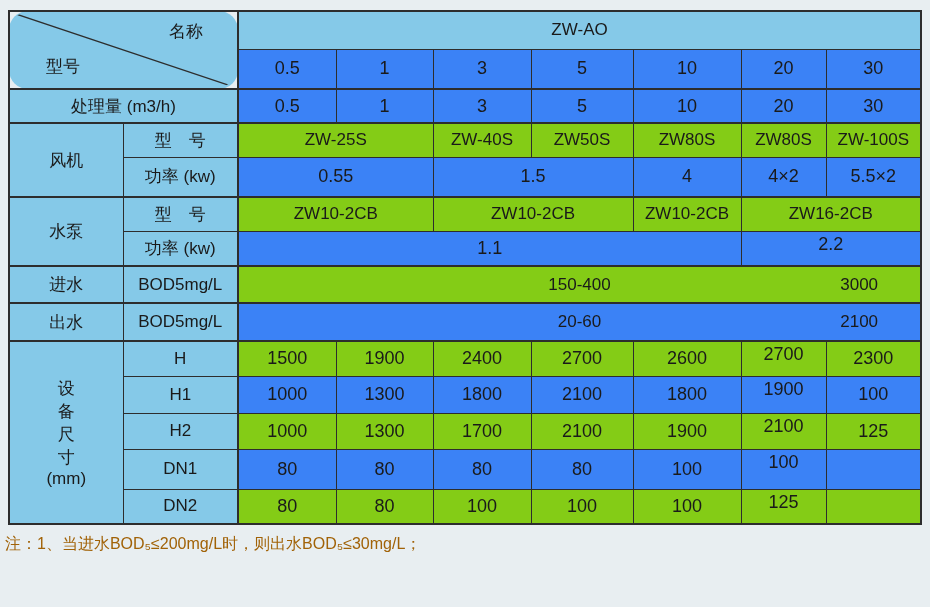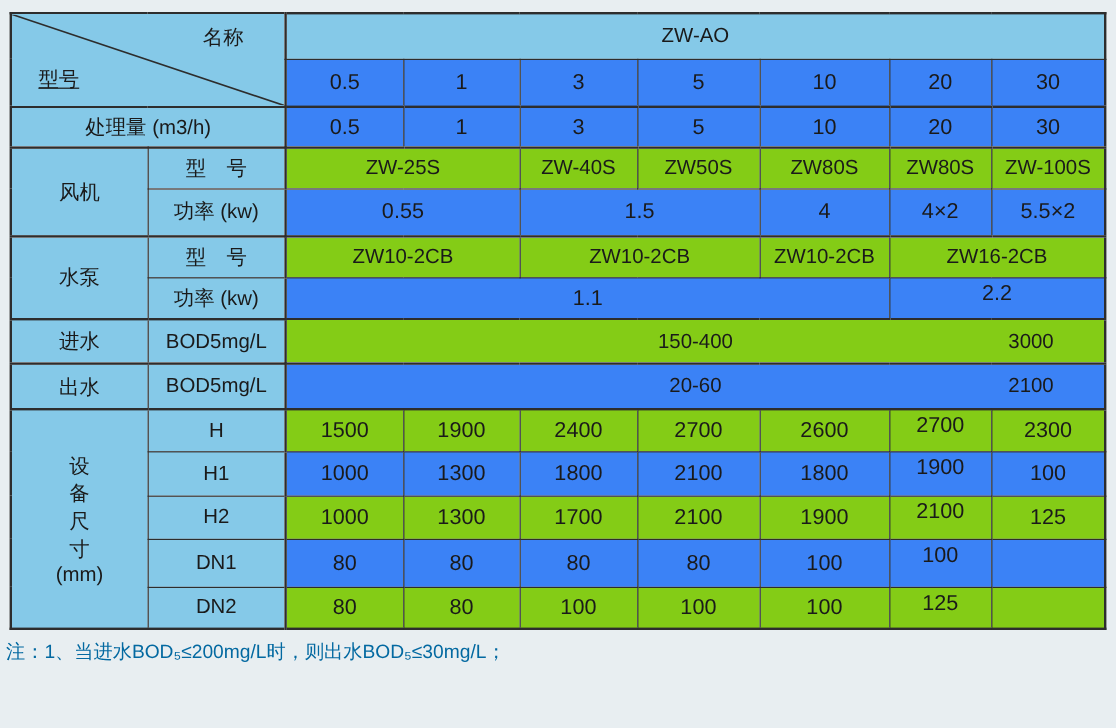--- a/index.html
+++ b/index.html
@@ -22,32 +22,32 @@
   }
   .blue{background:#85c9e8;}
   .lt{background:#84cc16;}
   .wh{background:#3b82f6;}
   tr.thick-b td{border-bottom-width:2px;}
   .thick-bc{border-bottom-width:2px !important;}
   .sepR{border-right-width:2px !important;}
   .num{font-size:18px;}
   .raise{vertical-align:top;padding-top:2px;}
   
-  .corner{position:relative;}
+  .corner{position:relative;border-radius:19px;}
   .corner .diag{position:absolute;left:0;top:0;width:100%;height:100%;}
   .corner .tr-label{position:absolute;top:8px;right:34px;font-size:17px;}
-  .corner .bl-label{position:absolute;bottom:10px;left:22px;font-size:17px;text-decoration:underline;}
+  .corner .bl-label{position:absolute;bottom:10px;left:36px;font-size:17px;}
   
   .widecell{position:relative;}
   .widecell .center-val{display:block;width:100%;text-align:center;font-size:17px;}
   .widecell .right-val{position:absolute;right:42px;top:50%;transform:translateY(-50%);font-size:17px;}
   
   .vlabel{height:100%;display:flex;flex-direction:column;justify-content:space-around;align-items:center;padding:6px 0;box-sizing:border-box;font-size:17px;}
   
-  .notes{position:absolute;left:5px;top:531px;width:920px;font-size:16px;line-height:25px;color:#0369a1;}
+  .notes{position:absolute;left:5px;top:531px;width:920px;font-size:16px;line-height:25px;color:#a16207;}
   .notes p{margin:0;}
   .notes .p2{text-indent:2.1em;}
 </style>
 </head>
 <body>
 
 <div class="table-wrap">
 <table>
   <colgroup>
     <col style="width:114px">

